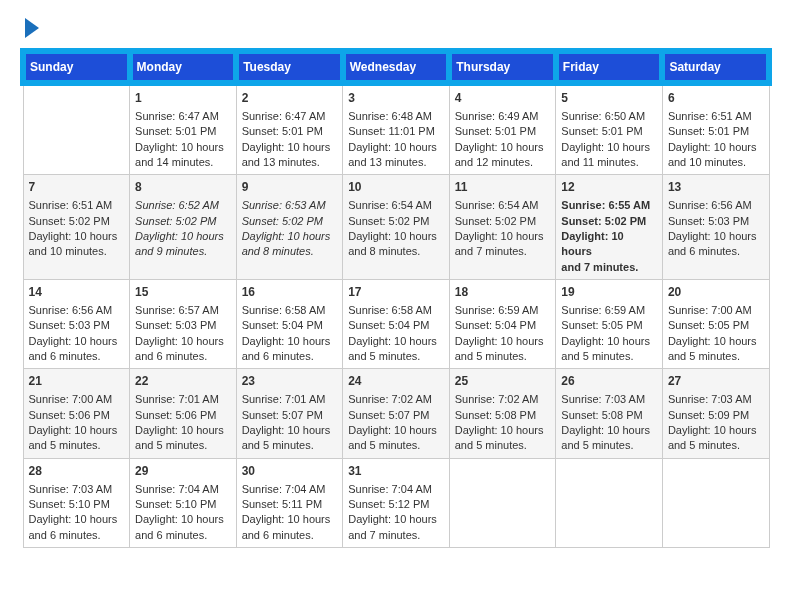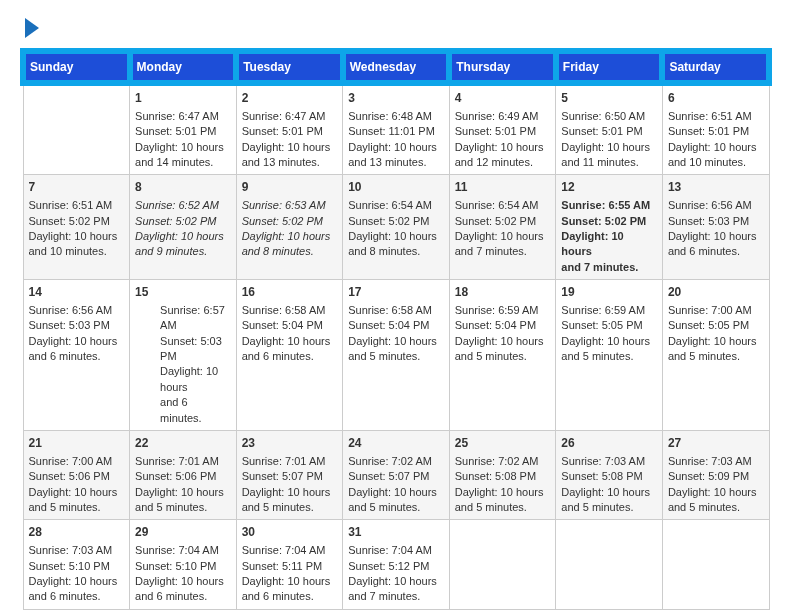--- a/index.html
+++ b/index.html
@@ -229,21 +229,21 @@
       <tr>
         <td>
           <span class="day-number">14</span>
           <div class="day-info" style="white-space: pre-line;">Sunrise: 6:56 AM
 Sunset: 5:03 PM
 Daylight: 10 hours
 and 6 minutes.</div>
         </td>
         <td>
           <span class="day-number">15</span>
-          <div class="day-info" style="white-space: pre-line; margin-left: 25px;">Sunrise: 6:57 AM
+          <div class="day-info" style="white-space: pre-line;">Sunrise: 6:57 AM
 Sunset: 5:03 PM
 Daylight: 10 hours
 and 6 minutes.</div>
         </td>
         <td>
           <span class="day-number">16</span>
           <div class="day-info" style="white-space: pre-line;">Sunrise: 6:58 AM
 Sunset: 5:04 PM
 Daylight: 10 hours
 and 6 minutes.</div>

